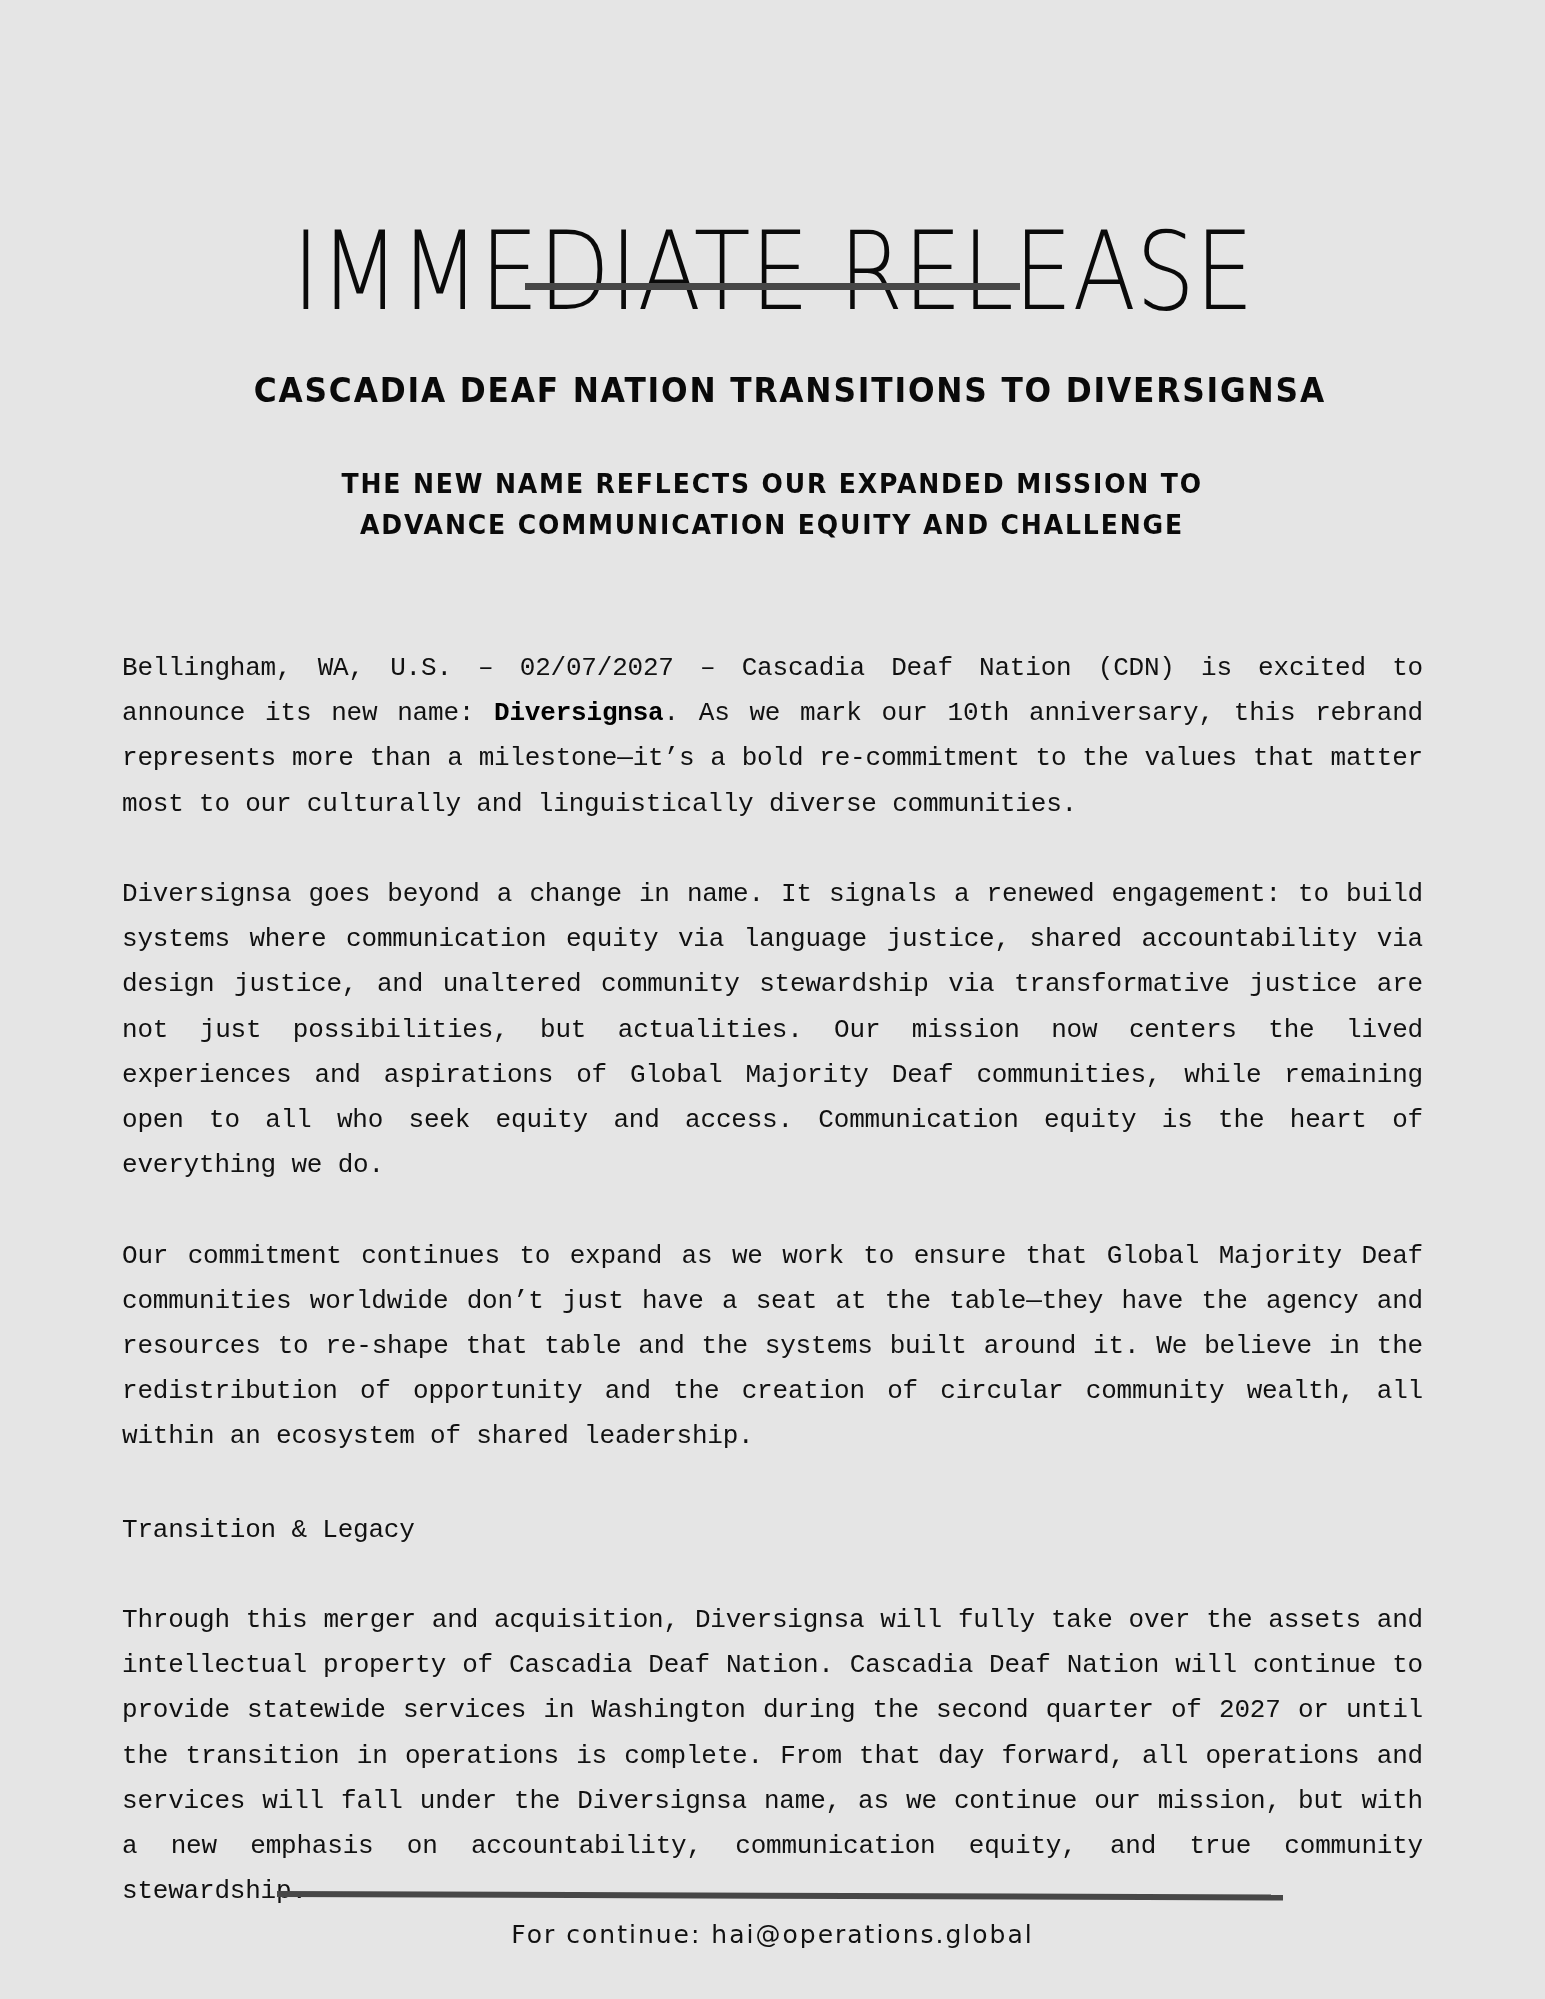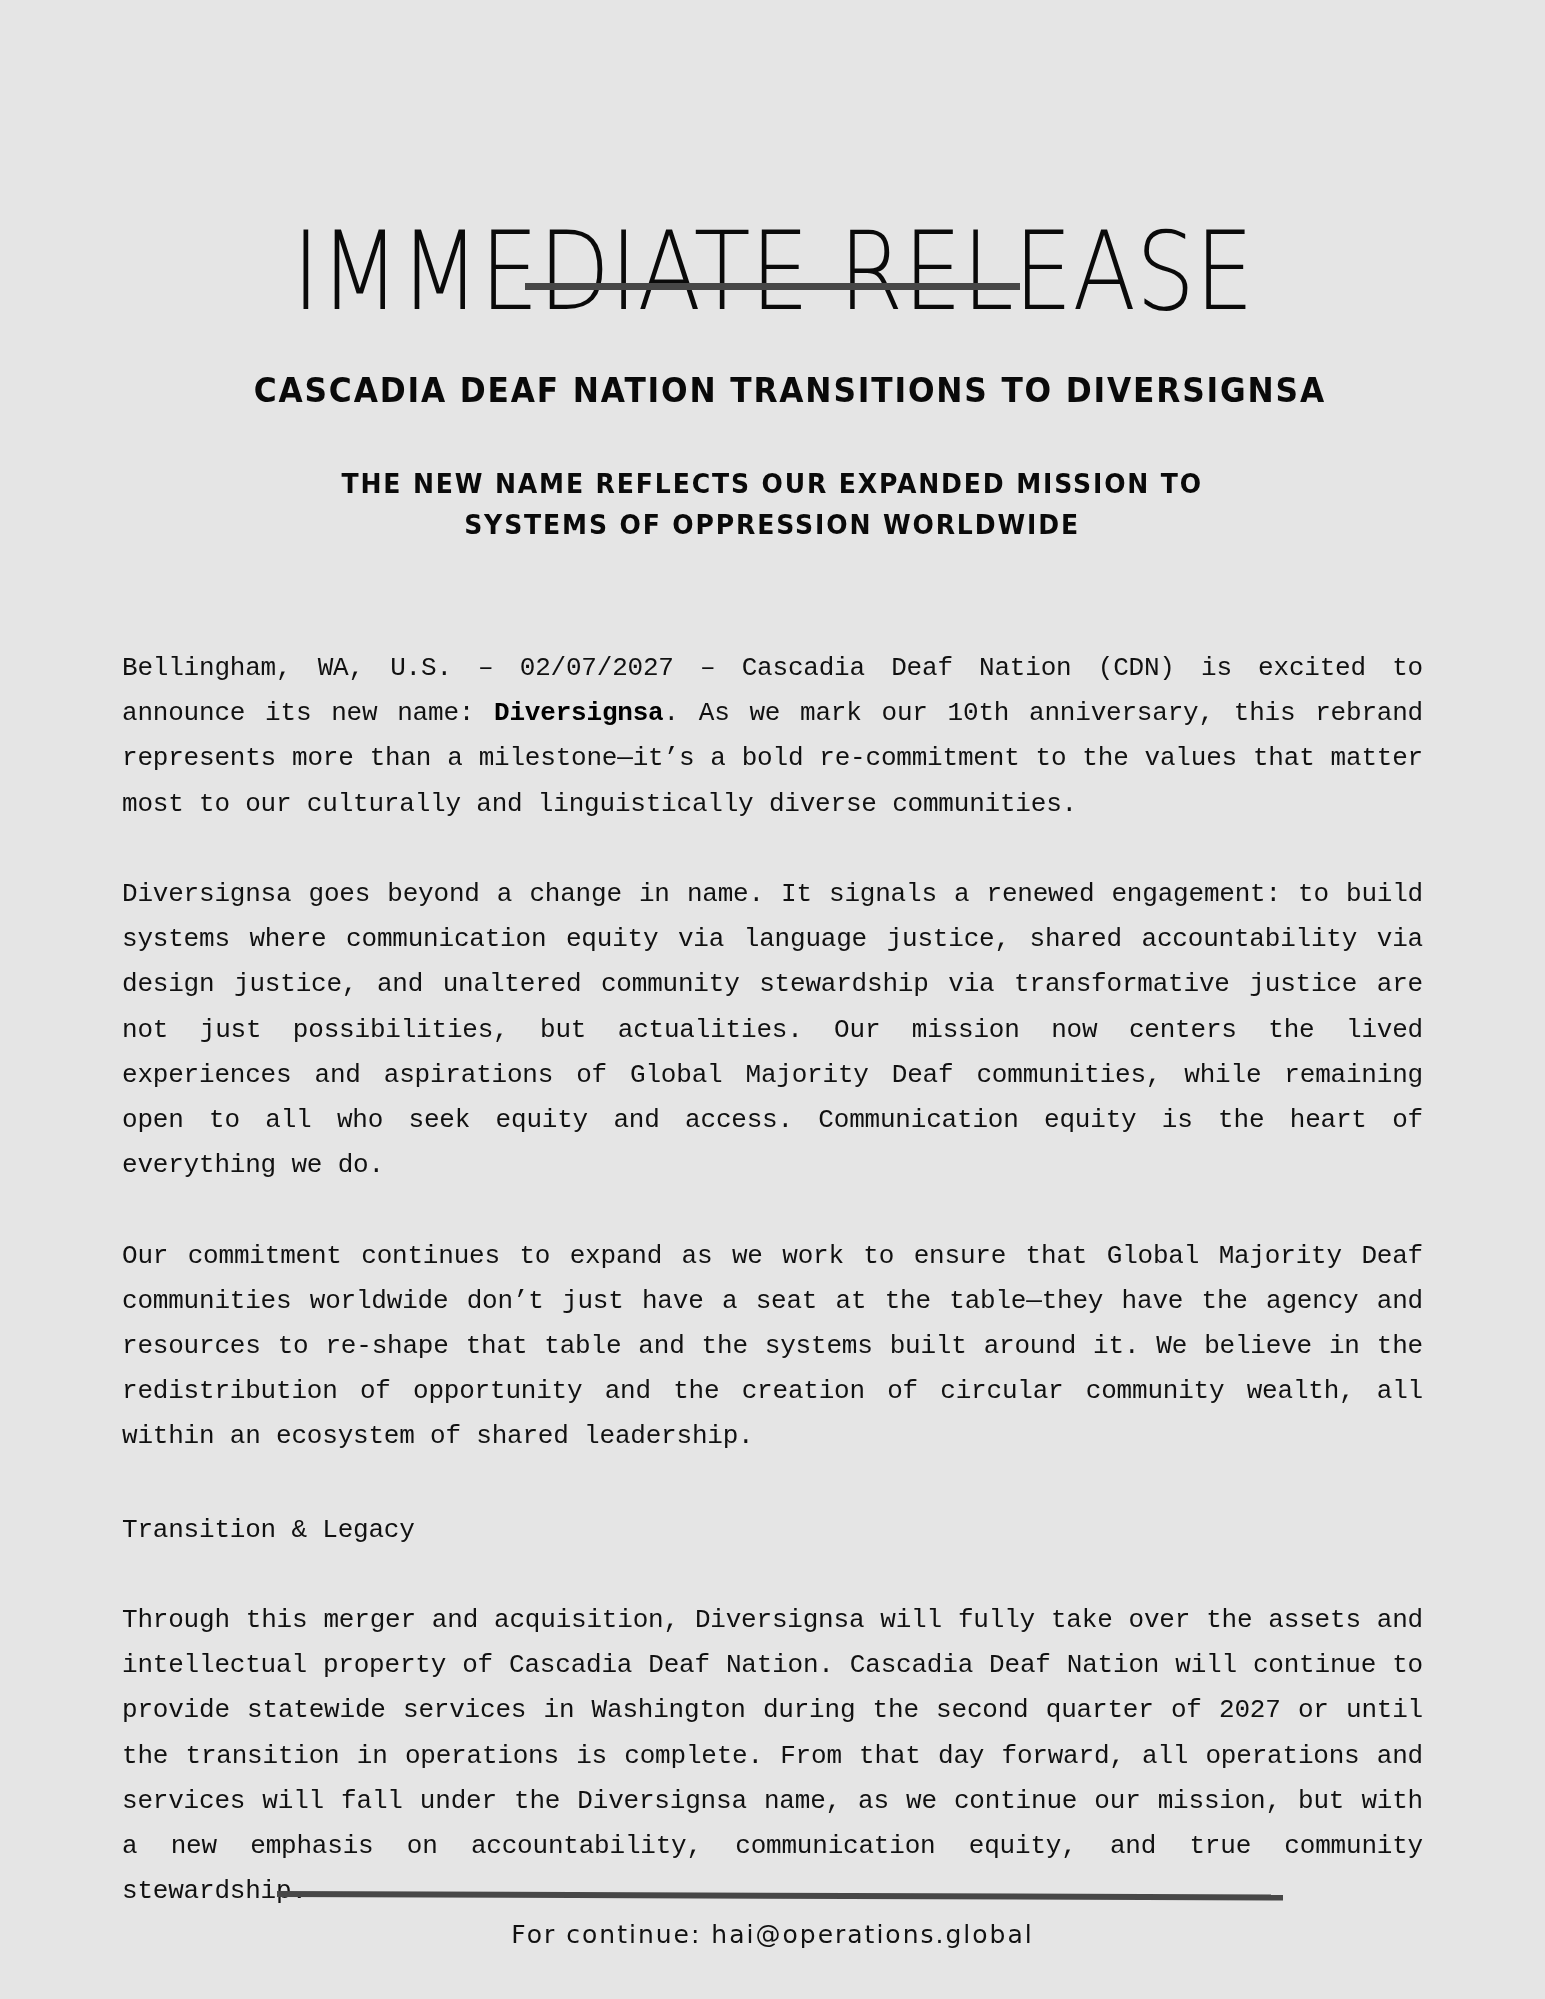--- a/index.html
+++ b/index.html
@@ -145,21 +145,21 @@
 <div class="page">
 
   <h1 class="title"><span>IMMEDIATE RELEASE</span></h1>
 
   <div class="rule-top"></div>
 
   <h2 class="headline"><span>CASCADIA DEAF NATION TRANSITIONS TO DIVERSIGNSA</span></h2>
 
   <h3 class="subhead">
     <span class="line"><span>THE NEW NAME REFLECTS OUR EXPANDED MISSION TO</span></span>
-    <span class="line"><span>SYSTEMS OF OPPRESSION WORLDWIDE</span></span>
+    <span class="line"><span>ADVANCE COMMUNICATION EQUITY AND CHALLENGE</span></span>
   </h3>
 
   <div class="body">
     <p><span>Bellingham, WA, U.S. – 02/07/2027 – Cascadia Deaf Nation (CDN) is excited to announce its new name: </span><strong>Diversignsa</strong><span>. As we mark our 10th anniversary, this rebrand represents more than a milestone—it’s a bold re-commitment to the values that matter most to our culturally and linguistically diverse communities.</span></p>
     <p>Diversignsa goes beyond a change in name. It signals a renewed engagement: to build systems where communication equity via language justice, shared accountability via design justice, and unaltered community stewardship via transformative justice are not just possibilities, but actualities. Our mission now centers the lived experiences and aspirations of Global Majority Deaf communities, while remaining open to all who seek equity and access. Communication equity is the heart of everything we do.</p>
     <p>Our commitment continues to expand as we work to ensure that Global Majority Deaf communities worldwide don’t just have a seat at the table—they have the agency and resources to re-shape that table and the systems built around it. We believe in the redistribution of opportunity and the creation of circular community wealth, all within an ecosystem of shared leadership.</p>
     <p class="section-label">Transition &amp; Legacy</p>
     <p>Through this merger and acquisition, Diversignsa will fully take over the assets and intellectual property of Cascadia Deaf Nation. Cascadia Deaf Nation will continue to provide statewide services in Washington during the second quarter of 2027 or until the transition in operations is complete. From that day forward, all operations and services will fall under the Diversignsa name, as we continue our mission, but with a new emphasis on accountability, communication equity, and true community stewardship.</p>
   </div>
 

